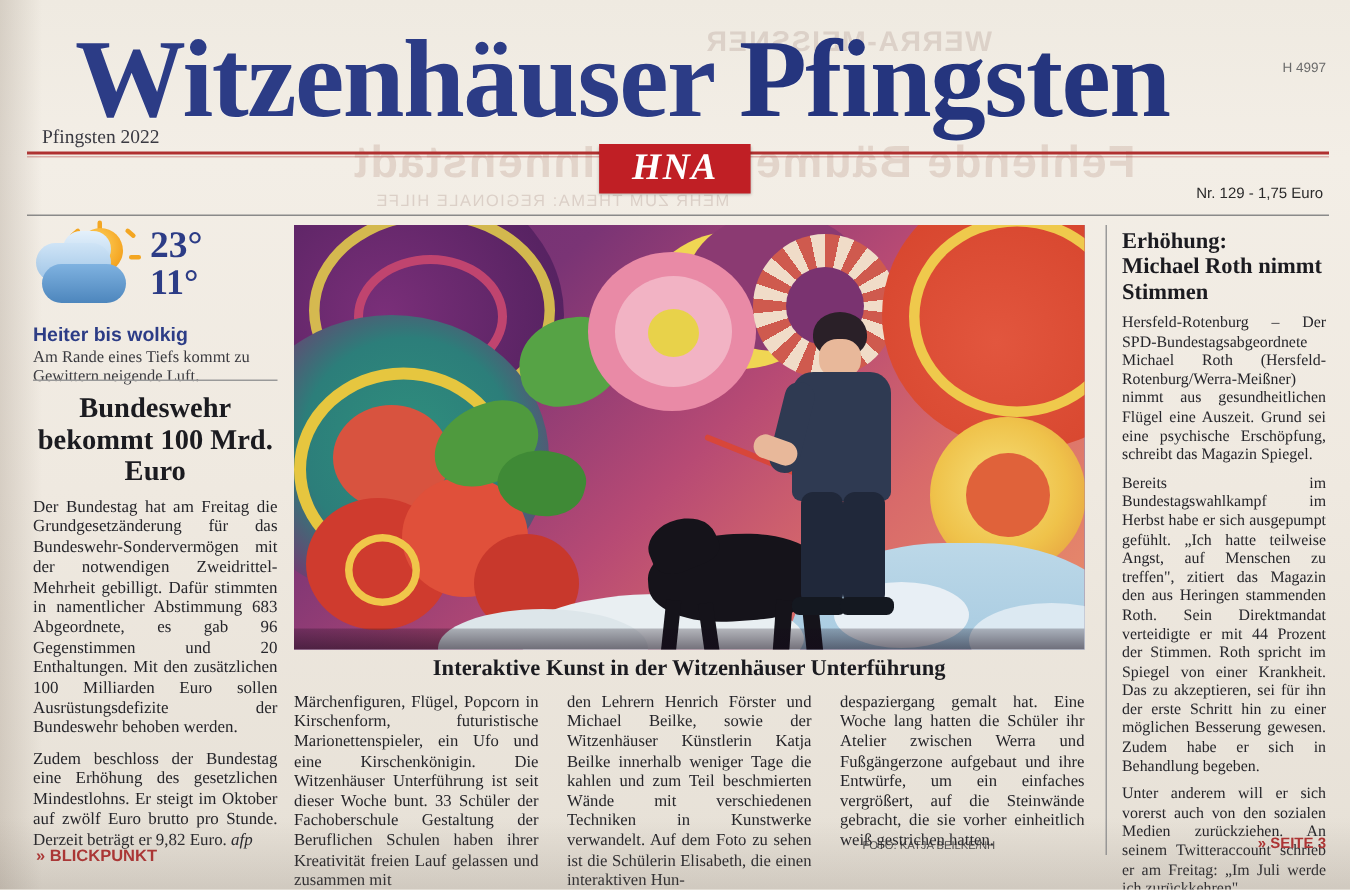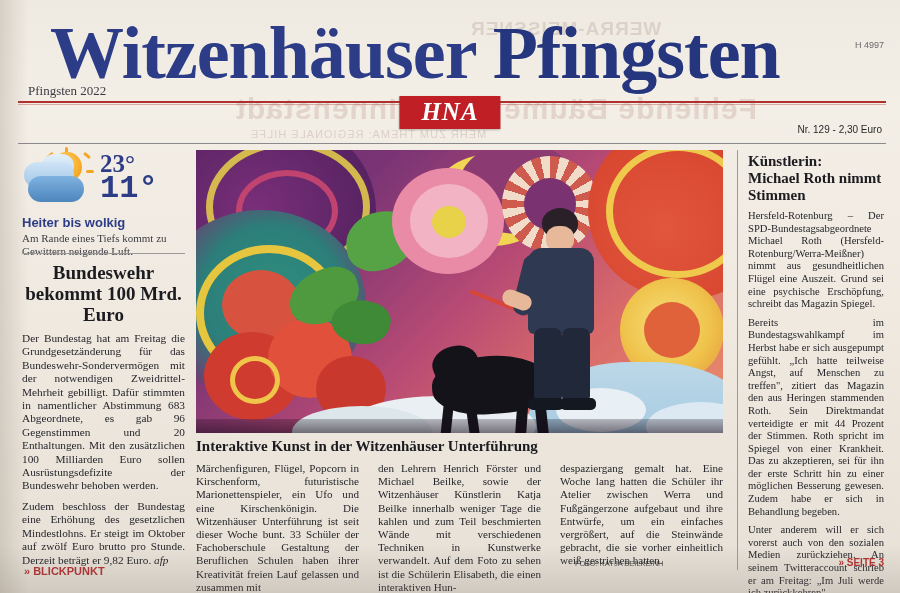--- a/index.html
+++ b/index.html
@@ -77,21 +77,21 @@
        background:radial-gradient(circle at 40% 38%,#ffd766 0%,#f5a623 70%,#e08a12 100%);}
   .ray{position:absolute;background:#f3a622;border-radius:2px;}
   .cloud-a{position:absolute;left:2px;top:12px;width:50px;height:26px;border-radius:14px;
        background:linear-gradient(180deg,#cfe4f6 0%,#9ec4e6 100%);}
   .cloud-b{position:absolute;left:20px;top:4px;width:32px;height:24px;border-radius:14px;
        background:linear-gradient(180deg,#e4f0fb 0%,#b5d4ee 100%);}
   .cloud-c{position:absolute;left:6px;top:26px;width:56px;height:26px;border-radius:14px;
        background:linear-gradient(180deg,#7fb2e0 0%,#4d86bd 100%);}
   .temps{padding-top:2px;}
   .t-high{font-family:"Liberation Serif",serif;font-weight:bold;font-size:25px;color:#2c3c86;line-height:24px;}
-  .t-low{font-family:Liberation Mono, monospace;font-weight:bold;font-size:32px;color:#2c3c86;line-height:26px;}
+  .t-low{font-family:Liberation Serif, serif;font-weight:bold;font-size:24px;color:#2c3c86;line-height:26px;}
   #weather-head{font-family:"Liberation Sans",sans-serif;font-weight:bold;font-size:13px;color:#2c3c86;margin-top:3px;}
   #weather-text{font-family:"Liberation Serif",serif;font-size:11px;line-height:13px;color:#3b3b40;margin-top:2px;}
   #weather-rule{position:absolute;left:22px;top:253px;width:163px;height:1px;background:#999;}
 
   
   #left-col{position:absolute;left:22px;top:262px;width:163px;}
   .lead-head{
     font-family:"Liberation Serif",serif;font-weight:bold;
     font-size:19px;line-height:21px;text-align:center;color:#1b1b20;
   }
@@ -111,21 +111,21 @@
   #photo{
     position:absolute;left:196px;top:150px;width:527px;height:283px;
     overflow:hidden;background:#5a2a6a;
   }
   #photo .sky{position:absolute;inset:0;
     background:linear-gradient(135deg,#6d2f73 0%,#7a3475 25%,#b74a74 52%,#d86a6a 72%,#e98f6b 100%);}
   .swirl{position:absolute;border-radius:50%;}
   .flower{position:absolute;border-radius:50%;}
   .petal{position:absolute;border-radius:50% 50% 50% 50%;}
   #caption-title{
-    position:absolute;left:196px;top:438px;width:527px;text-align:left;
+    position:absolute;left:196px;top:438px;width:527px;text-align:center;
     font-family:"Liberation Serif",serif;font-weight:bold;font-size:15px;color:#1b1b20;
   }
   #photo-credit{
     position:absolute;left:575px;top:559px;width:148px;
     font-family:"Liberation Sans",sans-serif;font-size:7.5px;color:#4a4a4a;
   }
 
   
   .ccol{
     position:absolute;top:462px;width:163px;
@@ -167,21 +167,21 @@
   <div class="bleed b1">WERRA-MEISSNER</div>
   <div class="bleed b2">Fehlende Bäume in der Innenstadt</div>
   <div class="bleed b3">MEHR ZUM THEMA: REGIONALE HILFE</div>
 
   <div id="masthead-title"><span>Witzenhäuser </span><span class="w2">Pfingsten</span></div>
   <div id="issue-date">Pfingsten 2022</div>
   <div id="corner-code">H 4997</div>
   <div id="rule-top"></div>
   <div id="rule-top2"></div>
   <div id="hna-logo">HNA</div>
-  <div id="issue-no">Nr. 129 - 2,30 Euro</div>
+  <div id="issue-no">Nr. 129 - 1,75 Euro</div>
   <div id="rule-mid"></div>
 
   <div id="weather">
     <div class="weather-row">
       <div class="wicon">
         <div class="ray" style="left:43px;top:-3px;width:3px;height:8px;"></div>
         <div class="ray" style="left:61px;top:4px;width:8px;height:3px;transform:rotate(40deg);"></div>
         <div class="ray" style="left:64px;top:20px;width:8px;height:3px;"></div>
         <div class="ray" style="left:24px;top:4px;width:8px;height:3px;transform:rotate(-40deg);"></div>
         <div class="sun"></div>
@@ -276,21 +276,21 @@
 
   <div id="caption-title">Interaktive Kunst in der Witzenhäuser Unterführung</div>
   <div id="photo-credit">FOTO: KATJA BEILKE/NH</div>
 
   <div class="ccol" id="ccol1">Märchenfiguren, Flügel, Popcorn in Kirschenform, futuristische Marionettenspieler, ein Ufo und eine Kirschenkönigin. Die Witzenhäuser Unterführung ist seit dieser Woche bunt. 33 Schüler der Fachoberschule Gestaltung der Beruflichen Schulen haben ihrer Kreativität freien Lauf gelassen und zusammen mit</div>
   <div class="ccol" id="ccol2">den Lehrern Henrich Förster und Michael Beilke, sowie der Witzenhäuser Künstlerin Katja Beilke innerhalb weniger Tage die kahlen und zum Teil beschmierten Wände mit verschiedenen Techniken in Kunstwerke verwandelt. Auf dem Foto zu sehen ist die Schülerin Elisabeth, die einen interaktiven Hun-</div>
   <div class="ccol" id="ccol3">despaziergang gemalt hat. Eine Woche lang hatten die Schüler ihr Atelier zwischen Werra und Fußgängerzone aufgebaut und ihre Entwürfe, um ein einfaches vergrößert, auf die Steinwände gebracht, die sie vorher einheitlich weiß gestrichen hatten.</div>
 
   <div id="right-rule"></div>
   <div id="right-col">
-    <div class="r-kicker">Künstlerin:</div>
+    <div class="r-kicker">Erhöhung:</div>
     <div class="r-head">Michael Roth nimmt Stimmen</div>
     <div class="r-body">
       <p>Hersfeld-Rotenburg – Der SPD-Bundestagsabgeordnete Michael Roth (Hersfeld-Rotenburg/Werra-Meißner) nimmt aus gesundheitlichen Flügel eine Auszeit. Grund sei eine psychische Erschöpfung, schreibt das Magazin Spiegel.</p>
       <p>Bereits im Bundestagswahlkampf im Herbst habe er sich ausgepumpt gefühlt. „Ich hatte teilweise Angst, auf Menschen zu treffen", zitiert das Magazin den aus Heringen stammenden Roth. Sein Direktmandat verteidigte er mit 44 Prozent der Stimmen. Roth spricht im Spiegel von einer Krankheit. Das zu akzeptieren, sei für ihn der erste Schritt hin zu einer möglichen Besserung gewesen. Zudem habe er sich in Behandlung begeben.</p>
       <p><span>Unter anderem will er sich vorerst auch von den sozialen Medien zurückziehen. An seinem Twitteraccount schrieb er am Freitag: „Im Juli werde ich zurückkehren".</span> </p>
     </div>
   </div>
   <div id="seite3">» SEITE 3</div>
 
   <div id="shade-left"></div>

